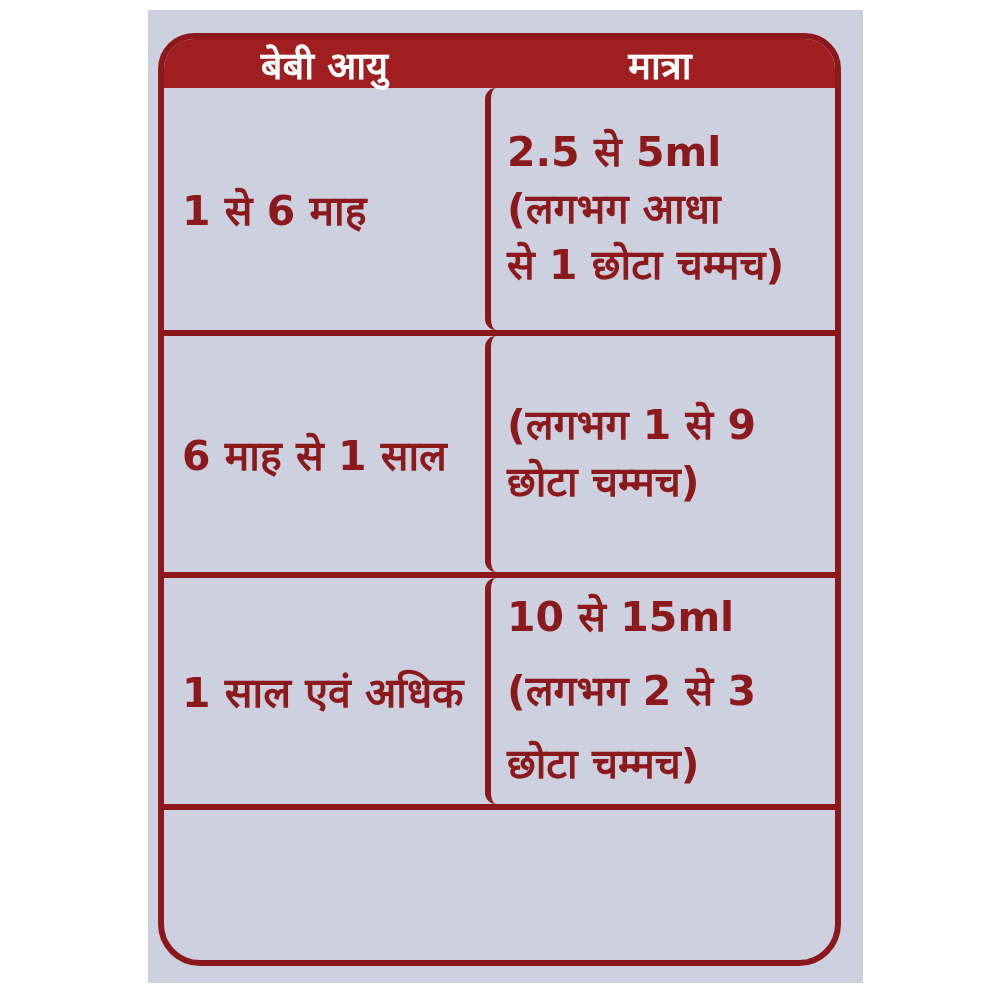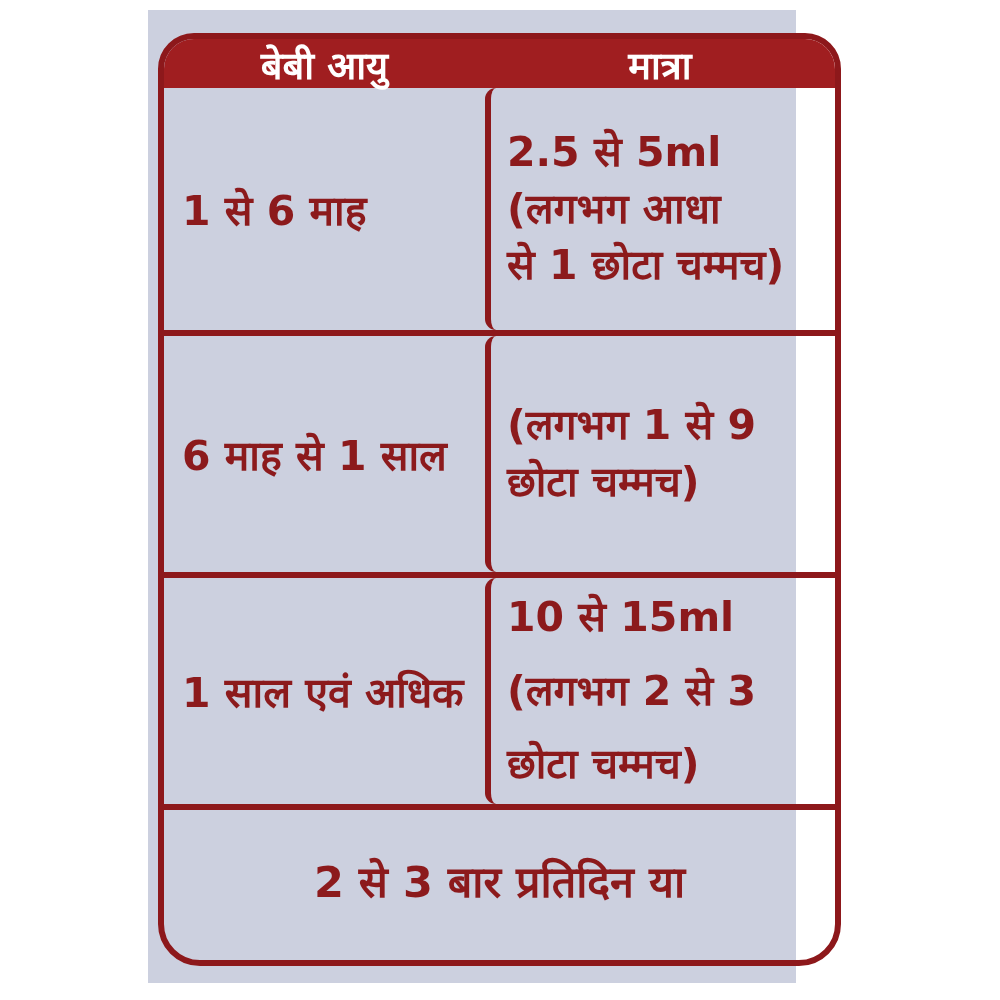--- a/index.html
+++ b/index.html
@@ -14,24 +14,23 @@
   .stage {
     position: relative;
     width: 1000px;
     height: 1000px;
     background: #ffffff;
   }
   .card {
     position: absolute;
     left: 148px;
     top: 10px;
-    width: 600px;
+    width: 715px;
     height: 973px;
     background: #ccd0df;
-    padding-left: 48px;
   }
   .dose-table {
     position: absolute;
     left: 10px;
     top: 23px;
     width: 683px;
     height: 933px;
     box-sizing: border-box;
     border: 6px solid #8d181b;
     border-radius: 36px 36px 42px 42px;
@@ -132,18 +131,17 @@
       <div class="trow r3" style="color: rgb(140, 26, 28); border-color: rgb(141, 24, 27);">
         <div class="td-age">1 साल एवं अधिक</div>
         <div class="td-dose" style="border-color: rgb(141, 24, 27); gap: 17px;">
           <div>10 से 15ml</div>
           <div>(लगभग 2 से 3</div>
           <div>छोटा चम्मच)</div>
         </div>
       </div>
 
       <div class="tfoot" style="color: rgb(140, 26, 28); border-color: rgb(141, 24, 27);">
-        <div>2 से 3 बार प्रतिदिन या</div>
       </div>
 
     </div>
   </div>
 </div>
 
 </body></html>

